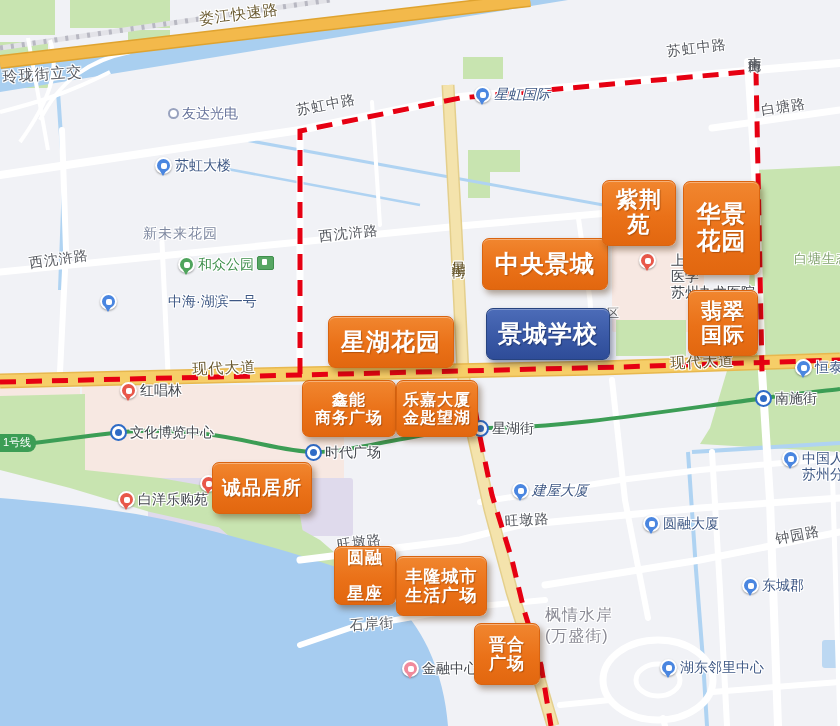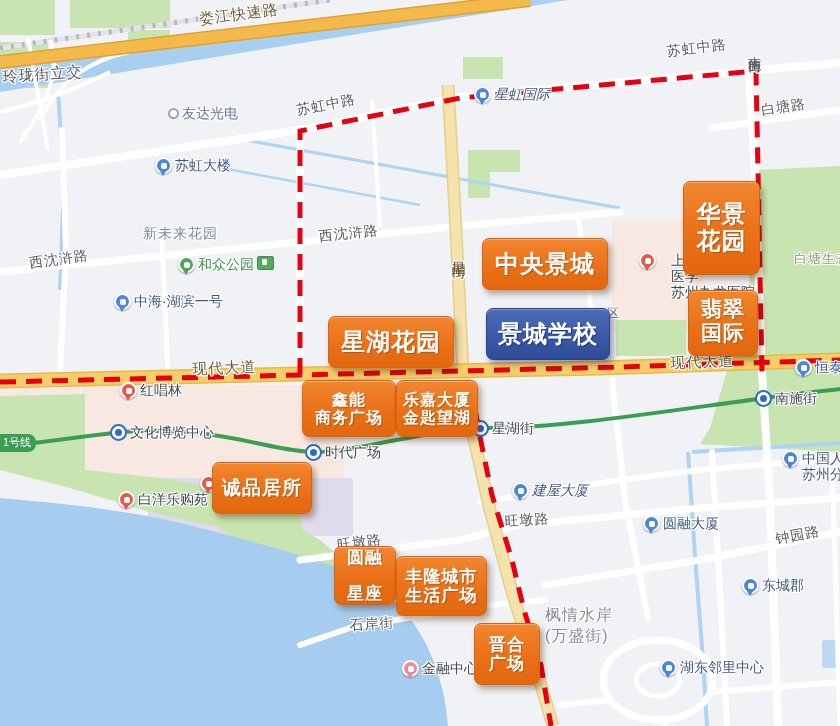--- a/index.html
+++ b/index.html
@@ -174,21 +174,21 @@
     <span class="poi-t halo" style="color:#66739B;">友达光电</span>
   </div>
   <div class="poi" style="left:155px;top:157px;">
     <span class="pin pin-blue"></span>
     <span class="poi-t halo">苏虹大楼</span>
   </div>
   <div class="poi" style="left:178px;top:256px;">
     <span class="pin pin-green"></span>
     <span class="poi-t halo poi-green"><span>和众公园</span><span class="parkbadge"></span></span>
   </div>
-  <div class="poi" style="left:114px;top:293px;">
+  <div class="poi" style="left:100px;top:293px;gap:48px;">
     <span class="pin pin-blue"></span>
     <span class="poi-t halo">中海·湖滨一号</span>
   </div>
   <div class="poi" style="left:474px;top:86px;font-style:italic;">
     <span class="pin pin-blue"></span>
     <span class="poi-t halo">星虹国际</span>
   </div>
   <div class="poi" style="left:639px;top:252px;gap:12px;">
     <span class="pin pin-red"></span>
     <span class="poi-t halo poi-dark">
@@ -258,25 +258,29 @@
 
   <div class="estate" style="left:482px;top:238px;width:124px;height:50px;font-size:24px;">
     <div>中央景城</div>
   </div>
   <div class="estate" style="left:328px;top:316px;width:124px;height:50px;font-size:24px;">
     <div>星湖花园</div>
   </div>
   <div class="estate blue" style="left:486px;top:308px;width:122px;height:50px;font-size:24px;">
     <div>景城学校</div>
   </div>
+  <div class="estate" style="left:602px;top:180px;width:72px;height:64px;font-size:22px;">
+    <div>紫荆</div>
+    <div>苑</div>
+  </div>
   <div class="estate" style="left:683px;top:181px;width:75px;height:92px;font-size:24px;">
     <div>华景</div>
     <div>花园</div>
   </div>
-  <div class="estate" style="left:688px;top:290px;width:68px;height:64px;font-size:21px;font-family:Liberation Mono, monospace;">
+  <div class="estate" style="left:688px;top:290px;width:68px;height:64px;font-size:21px;">
     <div>翡翠</div>
     <div>国际</div>
   </div>
   <div class="estate" style="left:302px;top:380px;width:92px;height:55px;font-size:16px;">
     <div>鑫能</div>
     <div>商务广场</div>
   </div>
   <div class="estate" style="left:396px;top:380px;width:80px;height:55px;font-size:16px;">
     <div>乐嘉大厦</div>
     <div>金匙望湖</div>

